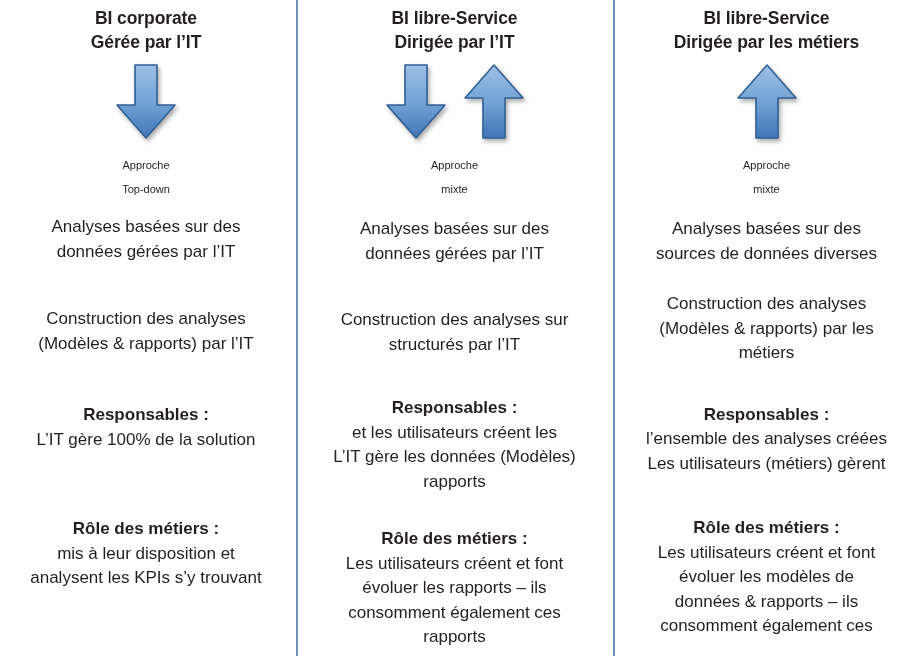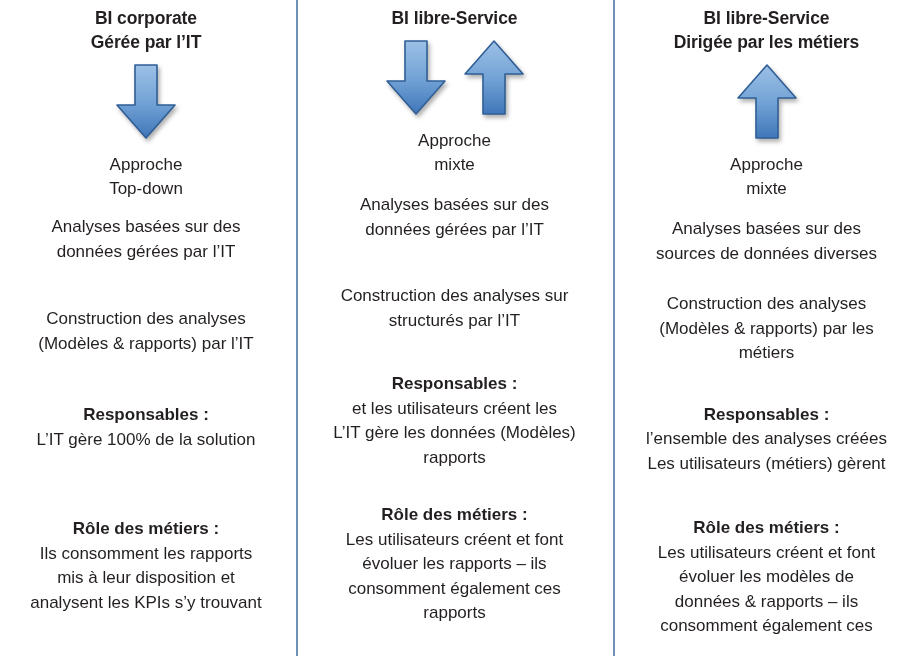--- a/index.html
+++ b/index.html
@@ -66,21 +66,21 @@
   .arrow-wrap {
     width: 66px;
     height: 78px;
     position: relative;
     filter: drop-shadow(2px 3px 2px rgba(60,60,60,0.42));
   }
   .arrow-wrap svg { display: block; }
 
   .approach {
     text-align: center;
-    font-size: 17px;
+    font-size: 11px;
     line-height: 24px;
     color: #231f20;
     margin-top: 4px;
   }
   .approach .a-line { display: block; }
 
   .block {
     text-align: center;
     font-size: 17px;
     line-height: 24.5px;
@@ -152,29 +152,29 @@
       <span class="b-line">(Modèles &amp; rapports) par l’IT</span>
     </div>
 
     <div class="block blk-resp">
       <span class="b-head">Responsables :</span>
       <span class="b-line">L’IT gère 100% de la solution</span>
     </div>
 
     <div class="block blk-role">
       <span class="b-head">Rôle des métiers :</span>
-      <span class="b-line">Ils consomment les rapports</span>
       <span class="b-line">mis à leur disposition et</span>
       <span class="b-line">analysent les KPIs s’y trouvant</span>
     </div>
   </div>
 
   <div class="column col-2">
     <div class="col-title">
       <span class="t-line">BI libre-Service</span>
+      <span class="t-line">Dirigée par l’IT</span>
     </div>
 
     <div class="arrows">
       <div class="arrow-wrap">
         <svg width="66" height="78" viewBox="0 0 66 78">
           <defs>
             <linearGradient id="g2" x1="0" y1="0" x2="0" y2="1">
               <stop offset="0%" stop-color="#9dc0e6"></stop>
               <stop offset="55%" stop-color="#6fa0d4"></stop>
               <stop offset="100%" stop-color="#4076b8"></stop>

